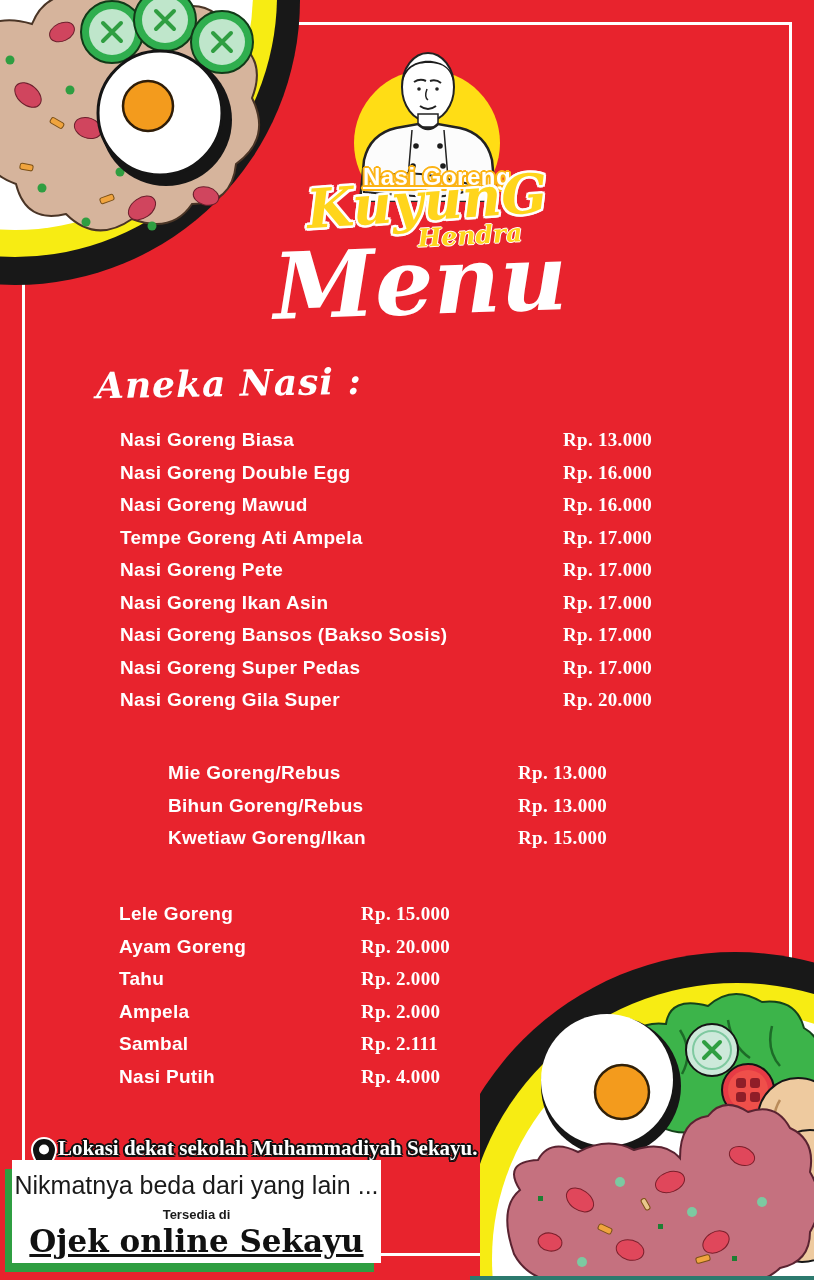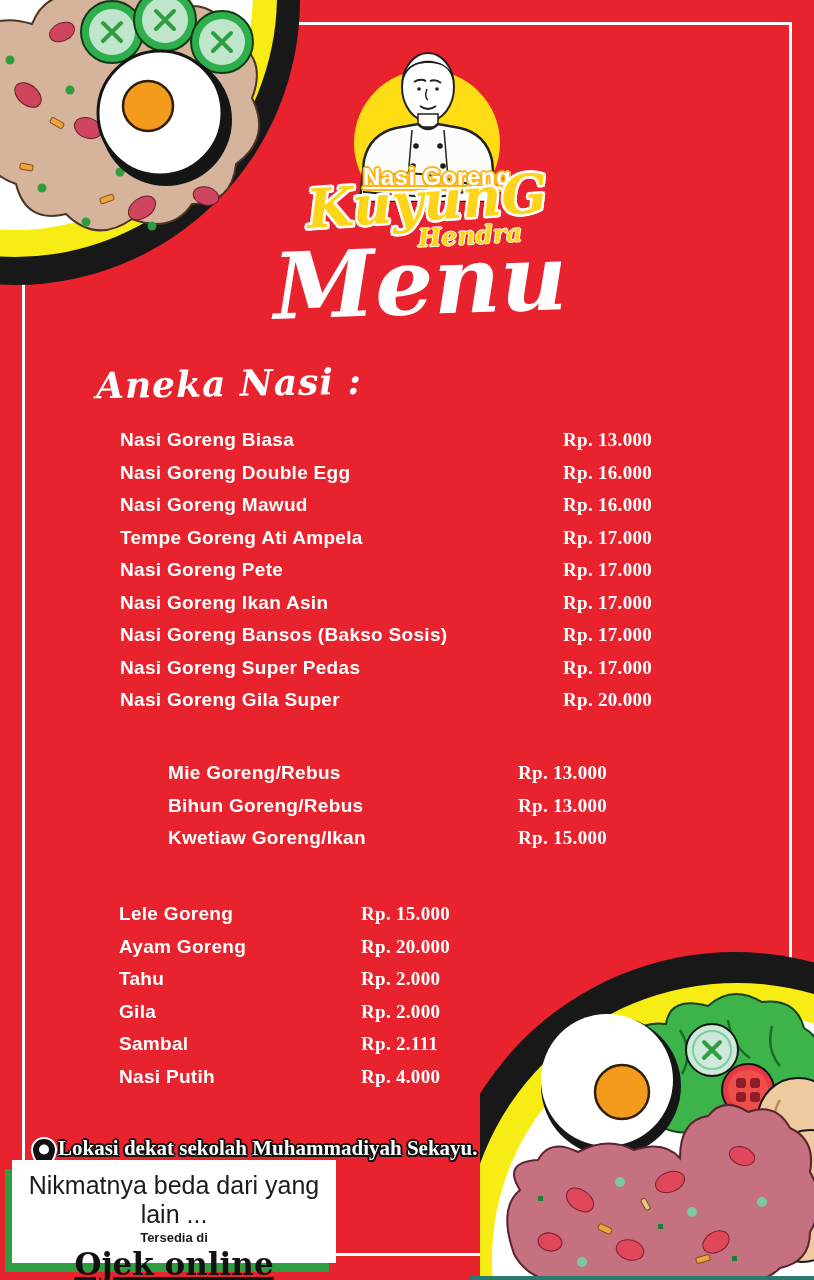--- a/index.html
+++ b/index.html
@@ -59,25 +59,25 @@
   .list-3 { left:95px; top:898px; width:600px;margin-left:24px; }
   .list-3 .price { left:242px; }
 
   .location { position:absolute; left:30px; top:1136px; display:flex; align-items:flex-start; gap:0; }
   .location-text {
     font-family:"Liberation Serif", serif; font-weight:bold; font-size:21px; color:#fff;
     text-shadow:-2px 0 #111, 2px 0 #111, 0 -2px #111, 0 2px #111,
       -1.5px -1.5px #111, 1.5px 1.5px #111, -1.5px 1.5px #111, 1.5px -1.5px #111;
   }
   .promo-box {
-    position:absolute; left:12px; top:1160px; width:324px; height:103px;
+    position:absolute; left:12px; top:1160px; width:369px; height:103px;
     background:#ffffff; box-shadow:-7px 9px 0 0 #2f9e41; text-align:center; color:#111;
   }
   .promo-tagline { margin-top:11px; font-size:25px; color:#1a1a1a; }
-  .promo-available { margin-top:1px; font-size:13px; font-weight:bold; color:#1a1a1a; }
+  .promo-available { margin-top:7px; font-size:13px; font-weight:bold; color:#1a1a1a; }
   .promo-service {
     margin-top:1px; font-family:"DejaVu Serif", serif; font-weight:bold;
     font-size:31px; color:#111;text-decoration:underline;
   }
   .bottom-strip { position:absolute; left:470px; bottom:0; width:344px; height:4px; background:#2c7a6e; z-index:6; }
 </style>
 </head>
 <body>
 
 <div class="poster">
@@ -232,21 +232,21 @@
   <div class="menu-list list-2">
     <div class="row"><span>Mie Goreng/Rebus</span><span class="price">Rp. 13.000</span></div>
     <div class="row"><span>Bihun Goreng/Rebus</span><span class="price">Rp. 13.000</span></div>
     <div class="row"><span>Kwetiaw Goreng/Ikan</span><span class="price">Rp. 15.000</span></div>
   </div>
 
   <div class="menu-list list-3">
     <div class="row"><span>Lele Goreng</span><span class="price">Rp. 15.000</span></div>
     <div class="row"><span>Ayam Goreng</span><span class="price">Rp. 20.000</span></div>
     <div class="row"><span>Tahu</span><span class="price">Rp. 2.000</span></div>
-    <div class="row"><span>Gila</span><span class="price">Rp. 2.000</span></div>
+    <div class="row"><span>Ampela</span><span class="price">Rp. 2.000</span></div>
     <div class="row"><span>Sambal</span><span class="price">Rp. 2.111</span></div>
     <div class="row"><span>Nasi Putih</span><span class="price">Rp. 4.000</span></div>
   </div>
 
   <div class="location">
     <svg width="28" height="40" viewBox="0 0 28 40">
       <path d="M14,2 C6.8,2 2,7.4 2,14 C2,23 14,38 14,38 C14,38 26,23 26,14 C26,7.4 21.2,2 14,2 Z" fill="#111" stroke="#ffffff" stroke-width="2"></path>
       <circle cx="14" cy="13.5" r="5" fill="#ffffff"></circle>
     </svg>
     <span class="location-text">Lokasi dekat sekolah Muhammadiyah Sekayu.</span>

